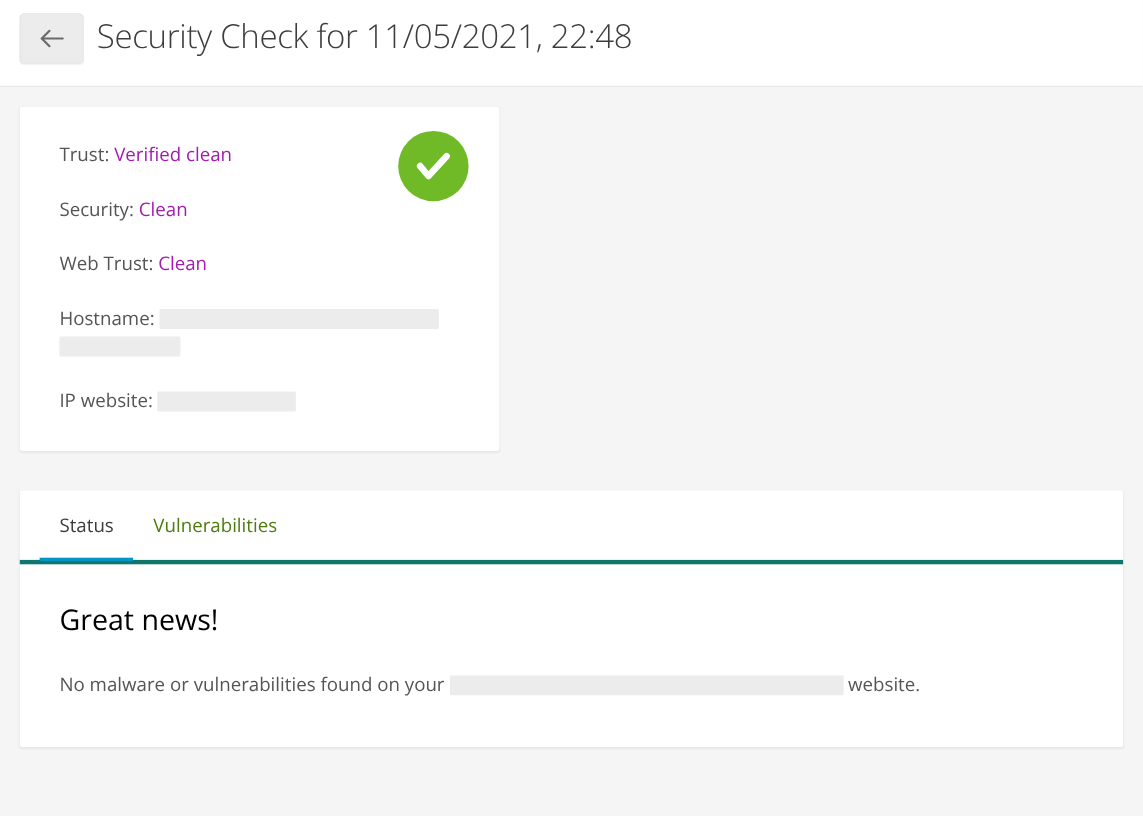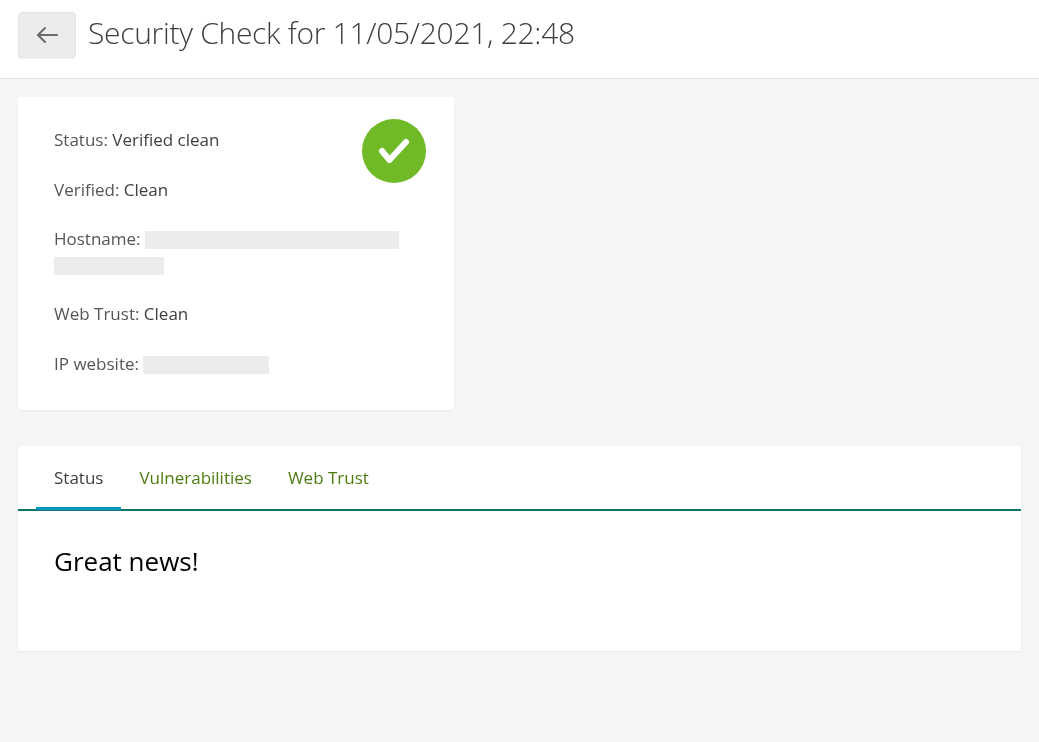--- a/index.html
+++ b/index.html
@@ -59,40 +59,40 @@
     }
     .check-icon svg { width: 36px; height: 36px; }
     .row {
       font-size: 17px;
       color: #555;
       margin-bottom: 24px;
       line-height: 1.5;
     }
     .row:last-child { margin-bottom: 0; }
     .row .label { color: #555; }
-    .row .value-green { color: #404040; }
+    .row .value-green { color: #a21caf; }
     .redacted {
       display: inline-block;
       vertical-align: middle;
       background: #ececec;
       height: 18px;
       border-radius: 1px;
     }
     .redacted.a { width: 254px; }
     .redacted.b { width: 110px; }
     .redacted.c { width: 126px; }
 
     .panel {
       background: #fff;
       margin-top: 36px;
       border-radius: 2px;
       box-shadow: 0 1px 2px rgba(0,0,0,0.06);
     }
     .tabs {
-      border-bottom: 2px solid #0f766e;
+      border-bottom: 4px solid #0f766e;
       display: flex;
       padding: 0 18px;
     }
     .tab {
       padding: 20px 18px 18px 18px;
       font-size: 17px;
       color: #4d7c0f;
       cursor: pointer;
       border-bottom: 3px solid transparent;
       margin-bottom: -1px;
@@ -132,41 +132,43 @@
 <div class="content">
 
   <div class="card">
     <div class="check-icon">
       <svg viewBox="0 0 24 24" fill="none" stroke="#fff" stroke-width="4" stroke-linecap="round" stroke-linejoin="round">
         <polyline points="4 12 9 18 20 6"></polyline>
       </svg>
     </div>
 
     <div class="row">
-      <span class="label">Status: </span><span class="value-green">Verified clean</span>
+      <span class="label">Trust: </span><span class="value-green">Verified clean</span>
     </div>
     <div class="row">
-      <span class="label">Verified: </span><span class="value-green">Clean</span>
+      <span class="label">Security: </span><span class="value-green">Clean</span>
+    </div>
+    <div class="row">
+      <span class="label">Web Trust: </span><span class="value-green">Clean</span>
     </div>
     <div class="row">
       <span class="label">Hostname: </span><span class="redacted a"></span><br>
       <span class="redacted b"></span>
-    </div>
-    <div class="row">
-      <span class="label">Web Trust: </span><span class="value-green">Clean</span>
     </div>
     <div class="row" style="margin-bottom:0;">
       <span class="label">IP website: </span><span class="redacted c"></span>
     </div>
   </div>
 
   <div class="panel">
     <div class="tabs">
       <div class="tab active">Status</div>
       <div class="tab">Vulnerabilities</div>
-      <div class="tab">Web Trust</div>
     </div>
     <div class="panel-body">
       <div class="great">Great news!</div>
+      <div class="desc">
+        <span>No malware or vulnerabilities found on your </span><span class="redacted r1"></span><span> website.</span>
+      </div>
     </div>
   </div>
 
 </div>
 
 </body></html>

